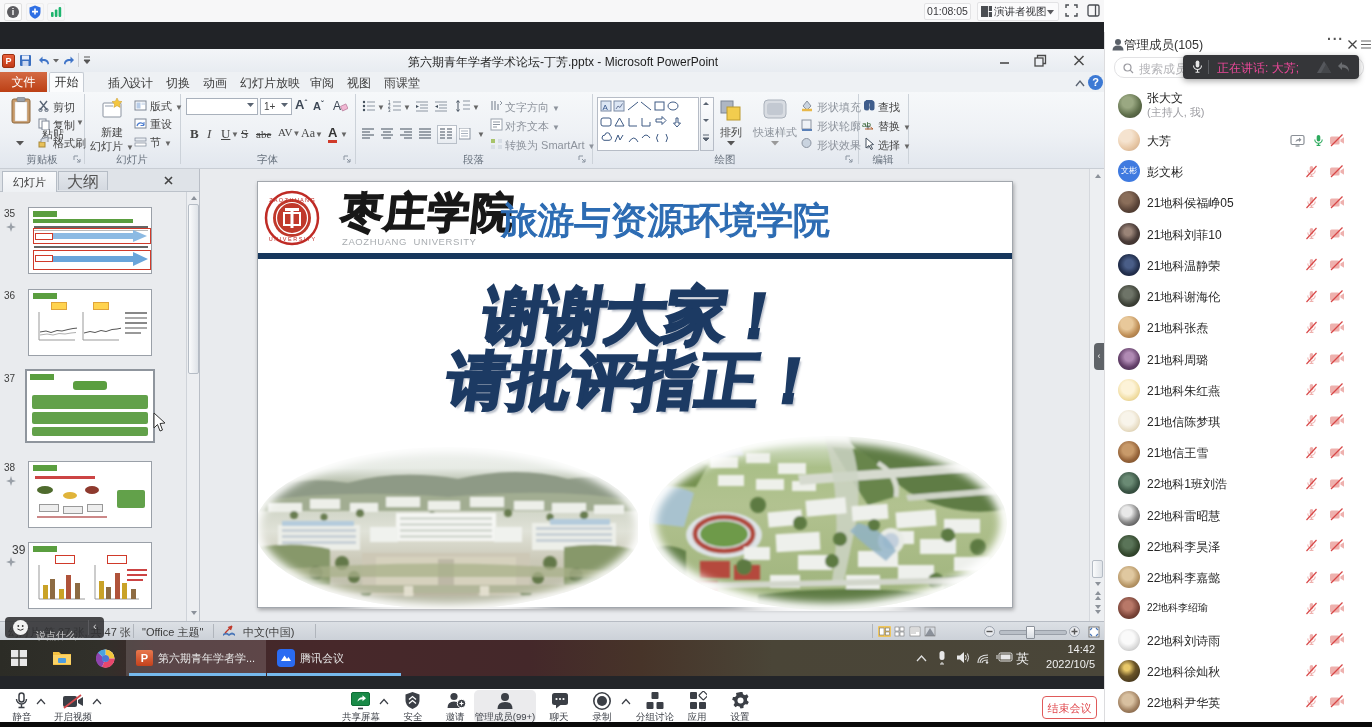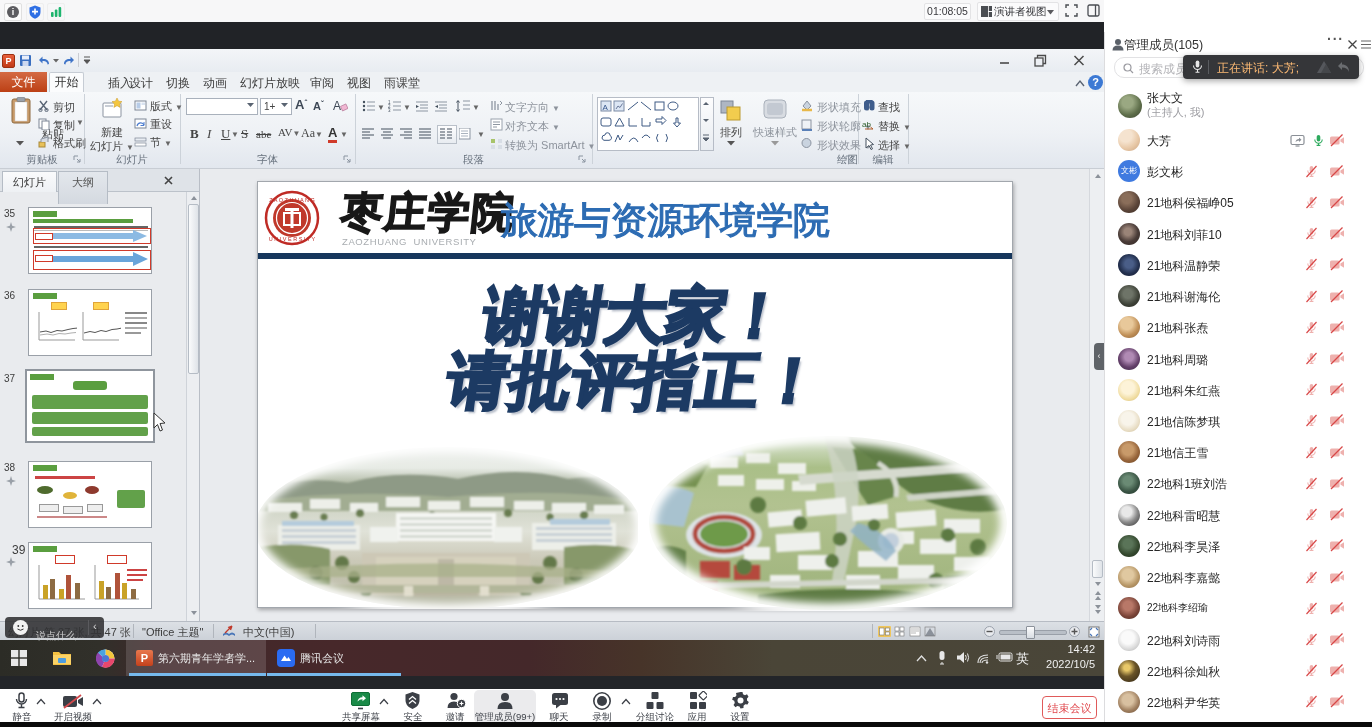--- a/index.html
+++ b/index.html
@@ -52,20 +52,21 @@
       <rect x="1" y="1" width="11" height="11" rx="1.5" fill="none" stroke="#4a4d52" stroke-width="1.3"></rect>
       <line x1="8.5" y1="1" x2="8.5" y2="12" stroke="#4a4d52" stroke-width="1.3"></line>
     </svg>
 </div>
 
 <div class="ab" id="screen" style="left:0;top:22px;width:1104px;height:665px;background:#212327;"></div>
 
 <div class="ab" id="ppt" style="left:0;top:49px;width:1104px;height:591px;background:#eef1f4;"></div>
 
 <div class="ab" style="left:0;top:49px;width:1104px;height:23px;background:linear-gradient(#f3f5f8,#e8ecf1);">
+  <span class="ab" style="left:408px;top:5px;font-size:12px;color:#1e1e1e;">第六期青年学者学术论坛-丁芳.pptx - Microsoft PowerPoint</span>
 
   <svg class="ab" style="left:994px;top:6px;" width="22" height="12" viewBox="0 0 22 12">
       <line x1="6" y1="8" x2="15" y2="8" stroke="#4a4a4a" stroke-width="1.6"></line>
     </svg>
   <svg class="ab" style="left:1033px;top:5px;" width="14" height="13" viewBox="0 0 14 13">
       <rect x="2" y="4" width="8" height="8" fill="none" stroke="#4a4a4a" stroke-width="1.3"></rect>
       <path d="M4.5 4 V1.5 H12.5 V9.5 H10" fill="none" stroke="#4a4a4a" stroke-width="1.3"></path>
     </svg>
   <svg class="ab" style="left:1072px;top:5px;" width="14" height="13" viewBox="0 0 14 13">
       <path d="M2.5 2 L11.5 11 M11.5 2 L2.5 11" stroke="#4a4a4a" stroke-width="1.5"></path>
@@ -113,21 +114,21 @@
   <div class="ab" style="left:180px;top:2px;width:1px;height:70px;background:#ccd2d9;"></div>
   <div class="ab" style="left:355px;top:2px;width:1px;height:70px;background:#ccd2d9;"></div>
   <div class="ab" style="left:592px;top:2px;width:1px;height:70px;background:#ccd2d9;"></div>
   <div class="ab" style="left:858px;top:2px;width:1px;height:70px;background:#ccd2d9;"></div>
   <div class="ab" style="left:908px;top:2px;width:1px;height:70px;background:#ccd2d9;"></div>
 
   <div class="ab" style="left:0px;top:61px;width:84px;text-align:center;font-size:10.5px;color:#68727e;">剪贴板</div>
   <div class="ab" style="left:84px;top:61px;width:96px;text-align:center;font-size:10.5px;color:#68727e;">幻灯片</div>
   <div class="ab" style="left:180px;top:61px;width:175px;text-align:center;font-size:10.5px;color:#68727e;">字体</div>
   <div class="ab" style="left:355px;top:61px;width:237px;text-align:center;font-size:10.5px;color:#68727e;">段落</div>
-  <div class="ab" style="left:592px;top:61px;width:266px;text-align:right;font-size:10.5px;color:#68727e;">绘图</div>
+  <div class="ab" style="left:592px;top:61px;width:266px;text-align:center;font-size:10.5px;color:#68727e;">绘图</div>
   <div class="ab" style="left:858px;top:61px;width:50px;text-align:center;font-size:10.5px;color:#68727e;">编辑</div>
 
   <svg class="ab" style="left:73px;top:63px" width="9" height="9" viewBox="0 0 9 9">
       <path d="M1 1 h4 M1 1 v4 M4 4 l3 3 M7 4 v3 h-3" stroke="#8a94a0" stroke-width="1" fill="none"></path>
     </svg>
   <svg class="ab" style="left:343px;top:63px" width="9" height="9" viewBox="0 0 9 9">
       <path d="M1 1 h4 M1 1 v4 M4 4 l3 3 M7 4 v3 h-3" stroke="#8a94a0" stroke-width="1" fill="none"></path>
     </svg>
   <svg class="ab" style="left:578px;top:63px" width="9" height="9" viewBox="0 0 9 9">
       <path d="M1 1 h4 M1 1 v4 M4 4 l3 3 M7 4 v3 h-3" stroke="#8a94a0" stroke-width="1" fill="none"></path>
@@ -365,21 +366,21 @@
 
 <svg class="ab" style="left:1074px;top:78px" width="12" height="10" viewBox="0 0 12 10">
     <path d="M2 8 L6 3 L10 8" fill="none" stroke="#5a6472" stroke-width="1.4"></path>
   </svg>
 <div class="ab" style="left:1088px;top:75px;width:15px;height:15px;border-radius:50%;background:#3c79d4;color:#fff;font-size:11px;font-weight:bold;text-align:center;line-height:15px;">?</div>
 
 <div class="ab" id="leftpane" style="left:0;top:169px;width:199px;height:452px;background:#e9ebee;">
 
   <div class="ab" style="left:0;top:0;width:199px;height:23px;background:#dfe3e8;border-bottom:1px solid #bcc2ca;box-sizing:border-box;">
     <div class="ab" style="left:2px;top:2px;width:55px;height:21px;background:linear-gradient(#fafbfc,#eef1f4);border:1px solid #b5bcc5;border-bottom:none;font-size:11px;color:#333;text-align:center;line-height:20px;box-sizing:border-box;">幻灯片</div>
-    <div class="ab" style="left:58px;top:2px;width:50px;height:33px;background:linear-gradient(#e3e7ec,#d4d9e0);border:1px solid #b5bcc5;border-bottom:none;font-size:11px;color:#555;text-align:center;line-height:20px;box-sizing:border-box;">大纲</div>
+    <div class="ab" style="left:58px;top:2px;width:50px;height:19px;background:linear-gradient(#e3e7ec,#d4d9e0);border:1px solid #b5bcc5;border-bottom:none;font-size:16px;color:#555;text-align:center;line-height:20px;box-sizing:border-box;">大纲</div>
     <svg class="ab" style="left:163px;top:6px" width="11" height="11" viewBox="0 0 11 11">
         <path d="M2 2 L9 9 M9 2 L2 9" stroke="#444" stroke-width="1.6"></path>
       </svg>
   </div>
 
   <div class="ab" style="left:186px;top:23px;width:13px;height:429px;background:#eceef1;border-left:1px solid #cfd3d9;box-sizing:border-box;">
     <svg class="ab" style="left:3px;top:3px" width="8" height="6" viewBox="0 0 8 6">
         <path d="M1 5 L4 1 L7 5z" fill="#8b919a"></path>
       </svg>
     <div class="ab" style="left:1px;top:12px;width:11px;height:170px;background:linear-gradient(90deg,#fafbfc,#dfe3e8);border:1px solid #b5bcc5;border-radius:2px;box-sizing:border-box;"></div>
@@ -1262,21 +1263,21 @@
     <div class="ab" style="left:177px;top:4px;width:51px;height:23px;border:1px solid #4a7fe8;border-radius:3px;color:#3370e0;font-size:11px;text-align:center;line-height:21px;box-sizing:border-box;">更多 <span style="font-size:6.5px;vertical-align:1.5px;">▼</span></div>
   </div>
 </div>
 
 <div class="ab" style="left:1183px;top:55px;width:176px;height:24px;background:rgba(42,43,46,.95);border-radius:4px;box-shadow:0 2px 6px rgba(0,0,0,.35);z-index:50;">
   <svg class="ab" style="left:9px;top:5px" width="11" height="14" viewBox="0 0 11 14">
       <rect x="3.7" y="0.5" width="3.6" height="7" rx="1.8" fill="#e8e8e8"></rect>
       <path d="M1.5 5.5 a4 4 0 0 0 8 0 M5.5 9.5 v2.2 M3.5 12.2 h4" stroke="#e8e8e8" stroke-width="1.1" fill="none"></path>
     </svg>
   <div class="ab" style="left:25px;top:5px;width:1px;height:14px;background:#5a5c60;"></div>
-  <span class="ab" style="left:34px;top:5px;font-size:12px;color:#fdba74;">正在讲话: 大芳;</span>
+  <span class="ab" style="left:34px;top:5px;font-size:12px;color:#ec4899;">正在讲话: 大芳;</span>
   <svg class="ab" style="left:132px;top:4px" width="18" height="16" viewBox="0 0 18 16">
       <path d="M2 14 L9 2 L16 14 Z" fill="#55575c"></path>
       <path d="M6 14 L11 5 L16 14" fill="#45474b"></path>
     </svg>
   <svg class="ab" style="left:152px;top:4px" width="16" height="16" viewBox="0 0 16 16">
       <path d="M7 3 L3 7 L7 11 V8.5 C11 8.5 13 10 14 13 C14 7.5 11 5.5 7 5.5z" fill="#6a6c70"></path>
     </svg>
 </div>
 
 <div class="ab" style="left:5px;top:617px;width:99px;height:21px;background:rgba(48,48,50,.88);border-radius:4px;z-index:50;">

